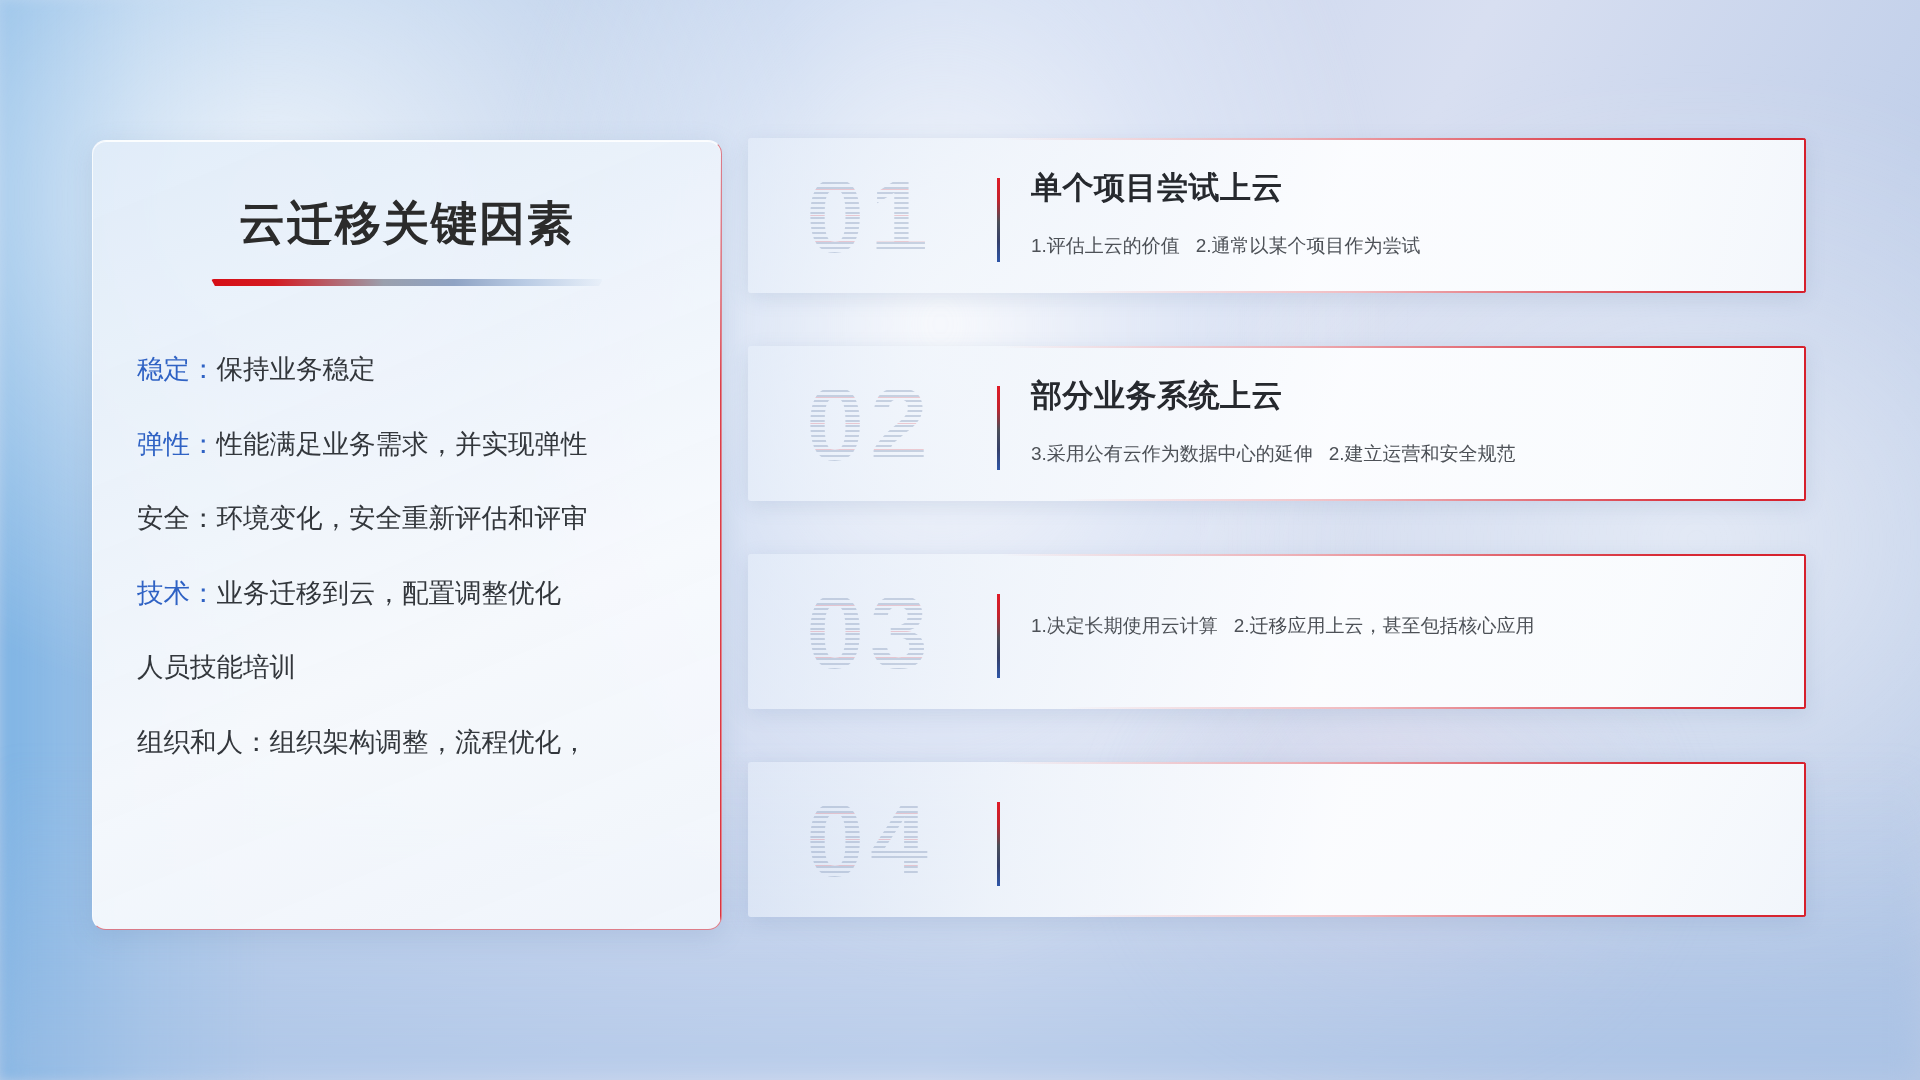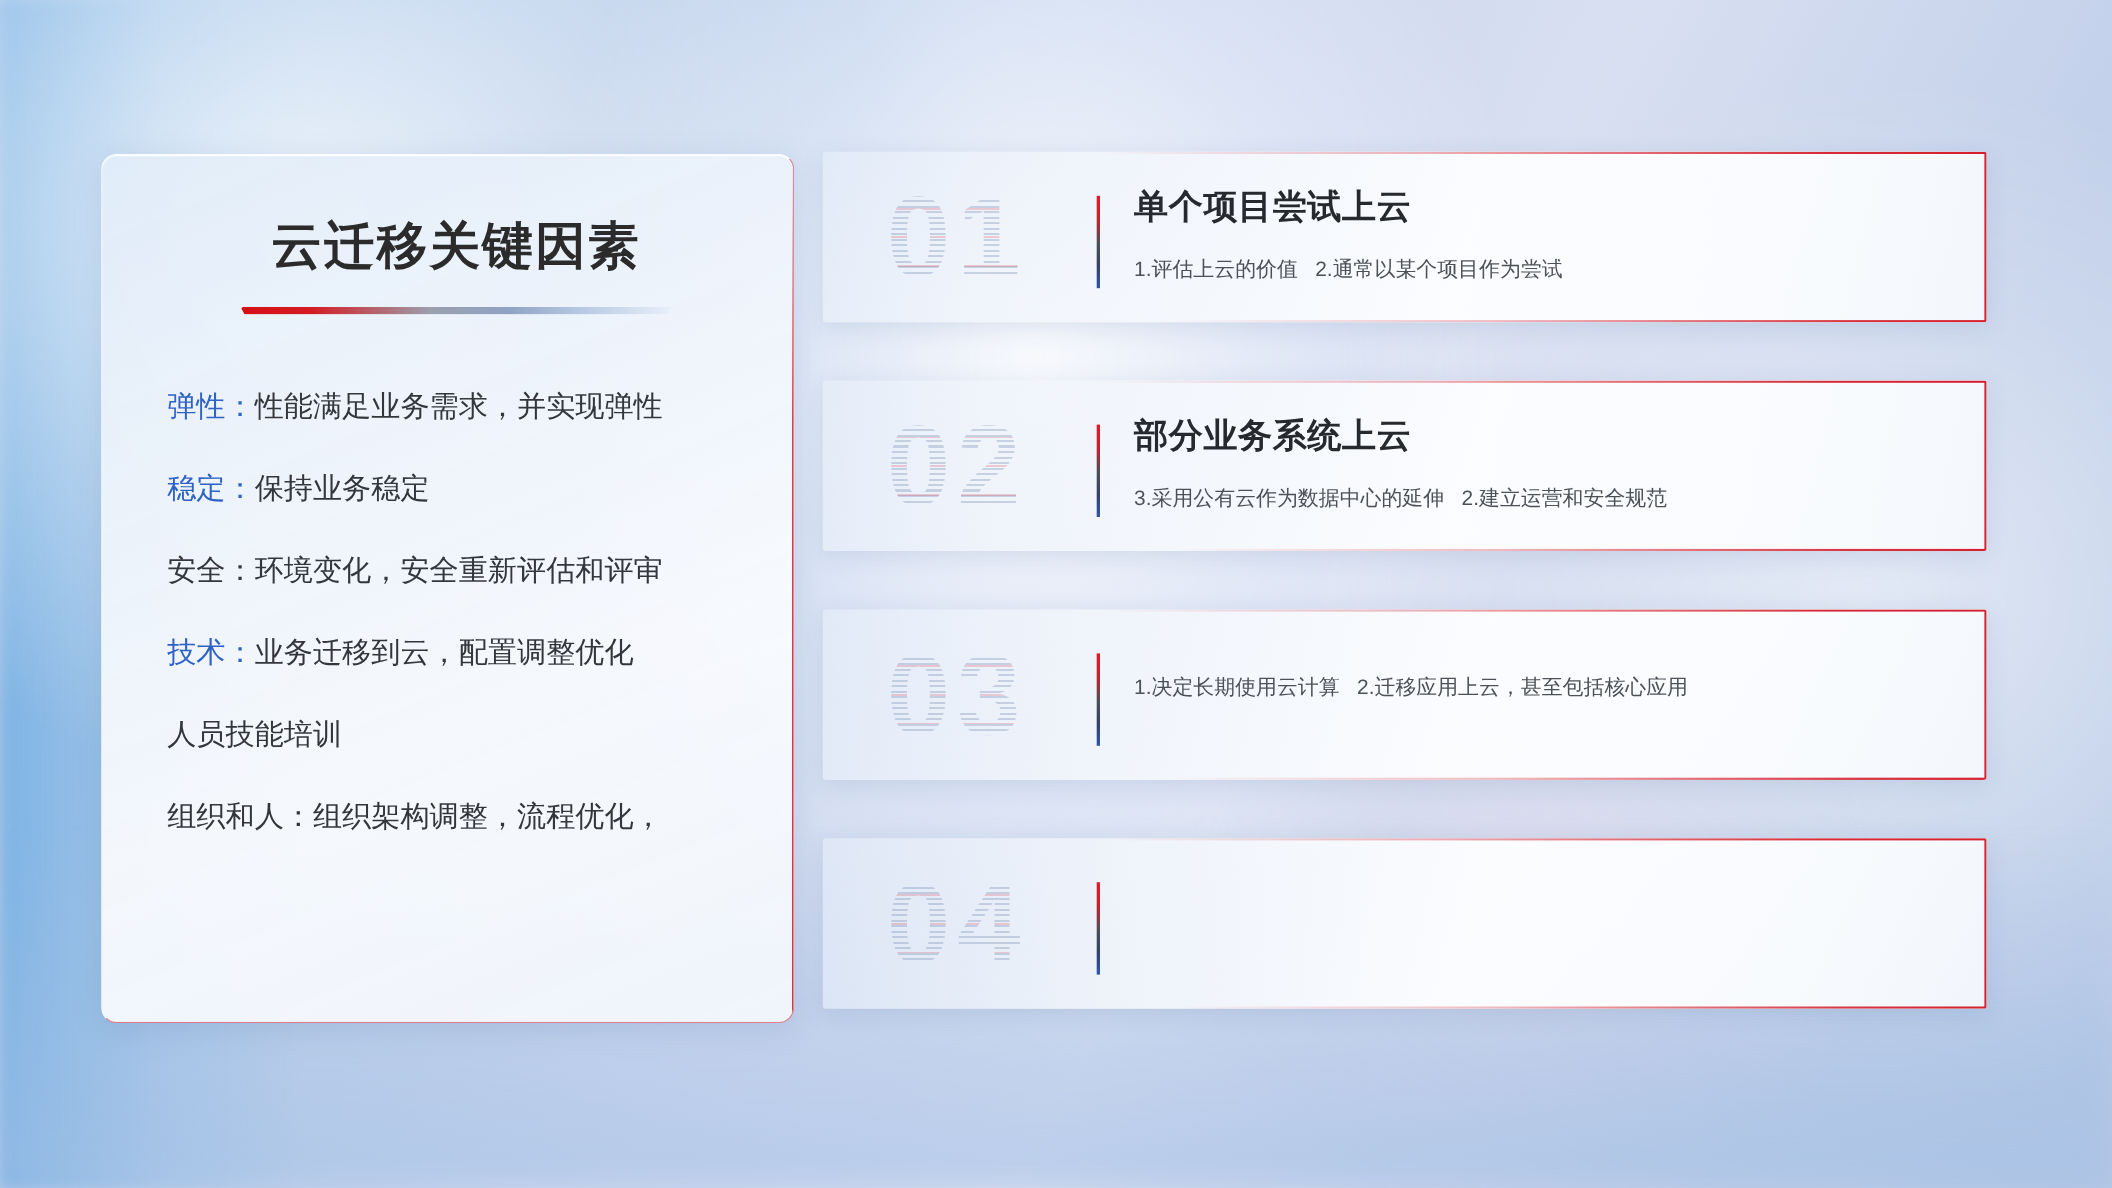--- a/index.html
+++ b/index.html
@@ -53,21 +53,20 @@
   
   .left-panel{
     position:absolute; left:92px; top:140px; width:630px; height:790px;
     border-radius:14px;
     background:linear-gradient(158deg, rgba(225,236,248,.92) 0%, rgba(238,244,251,.93) 30%, rgba(248,250,253,.95) 62%, rgba(243,247,252,.93) 100%);
     border:1px solid rgba(255,255,255,.65);
     border-right:1px solid rgba(214,32,44,.55);
     border-bottom:1px solid rgba(214,32,44,.55);
     box-shadow:0 6px 26px rgba(90,120,165,.18), inset 0 1px 0 rgba(255,255,255,.85);
     overflow:hidden;
-    padding-left:15px;
   }
   .left-panel::after{
     content:""; position:absolute; right:0; top:10px; bottom:0; width:1.5px;
     background:linear-gradient(180deg, rgba(214,32,44,0) 0%, rgba(214,32,44,.85) 30%, rgba(214,32,44,.9) 100%);
   }
   .panel-title{
     margin:52px 0 0 0; text-align:center;
     font-size:46px; font-weight:700; letter-spacing:2px;
     color:#2b2b2b;
   }
@@ -158,25 +157,25 @@
 <div class="bg-glow-c"></div>
 <div class="bg-pinkish"></div>
 <div class="bg-tint-bottom"></div>
 
 <section class="left-panel">
   <h1 class="panel-title">云迁移关键因素</h1>
   <div class="title-rule"></div>
   <div class="factor-list">
 
     <div class="factor-row">
+      <span class="factor-label">稳定：</span><span class="factor-text">保持业务稳定</span>
+    </div>
+
+    <div class="factor-row">
       <span class="factor-label">弹性：</span><span class="factor-text">性能满足业务需求，并实现弹性</span>
-    </div>
-
-    <div class="factor-row">
-      <span class="factor-label">稳定：</span><span class="factor-text">保持业务稳定</span>
     </div>
 
     <div class="factor-row">
       <span class="factor-label plain">安全：</span><span class="factor-text">环境变化，安全重新评估和评审</span>
     </div>
 
     <div class="factor-row">
       <span class="factor-label">技术：</span><span class="factor-text">业务迁移到云，配置调整优化</span>
     </div>
 

